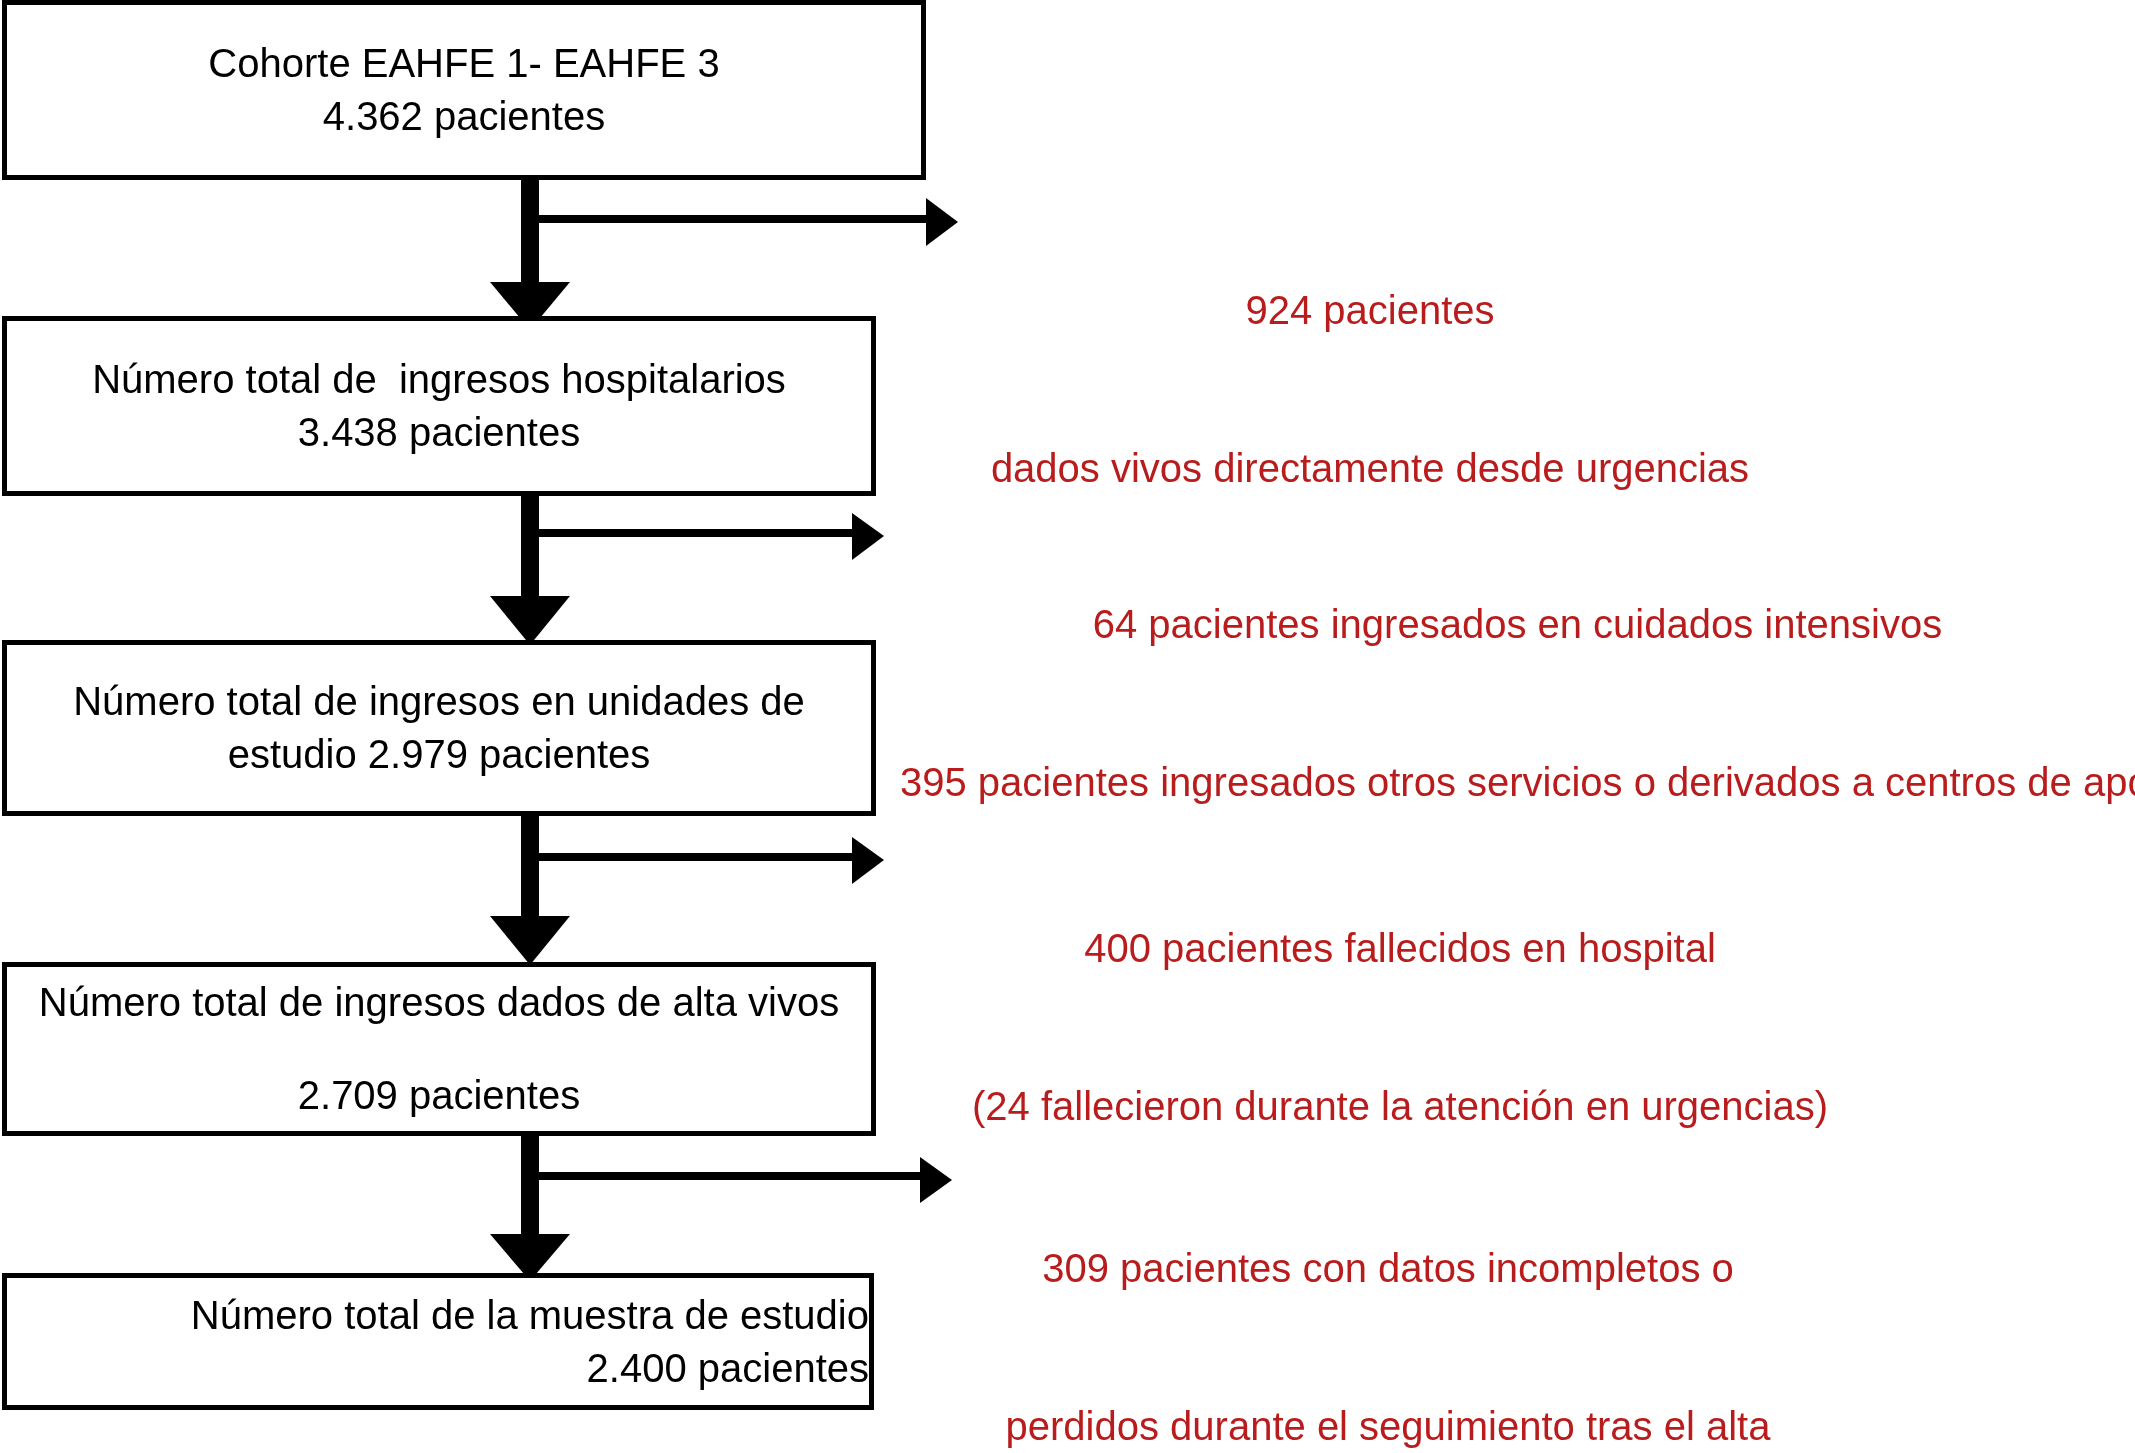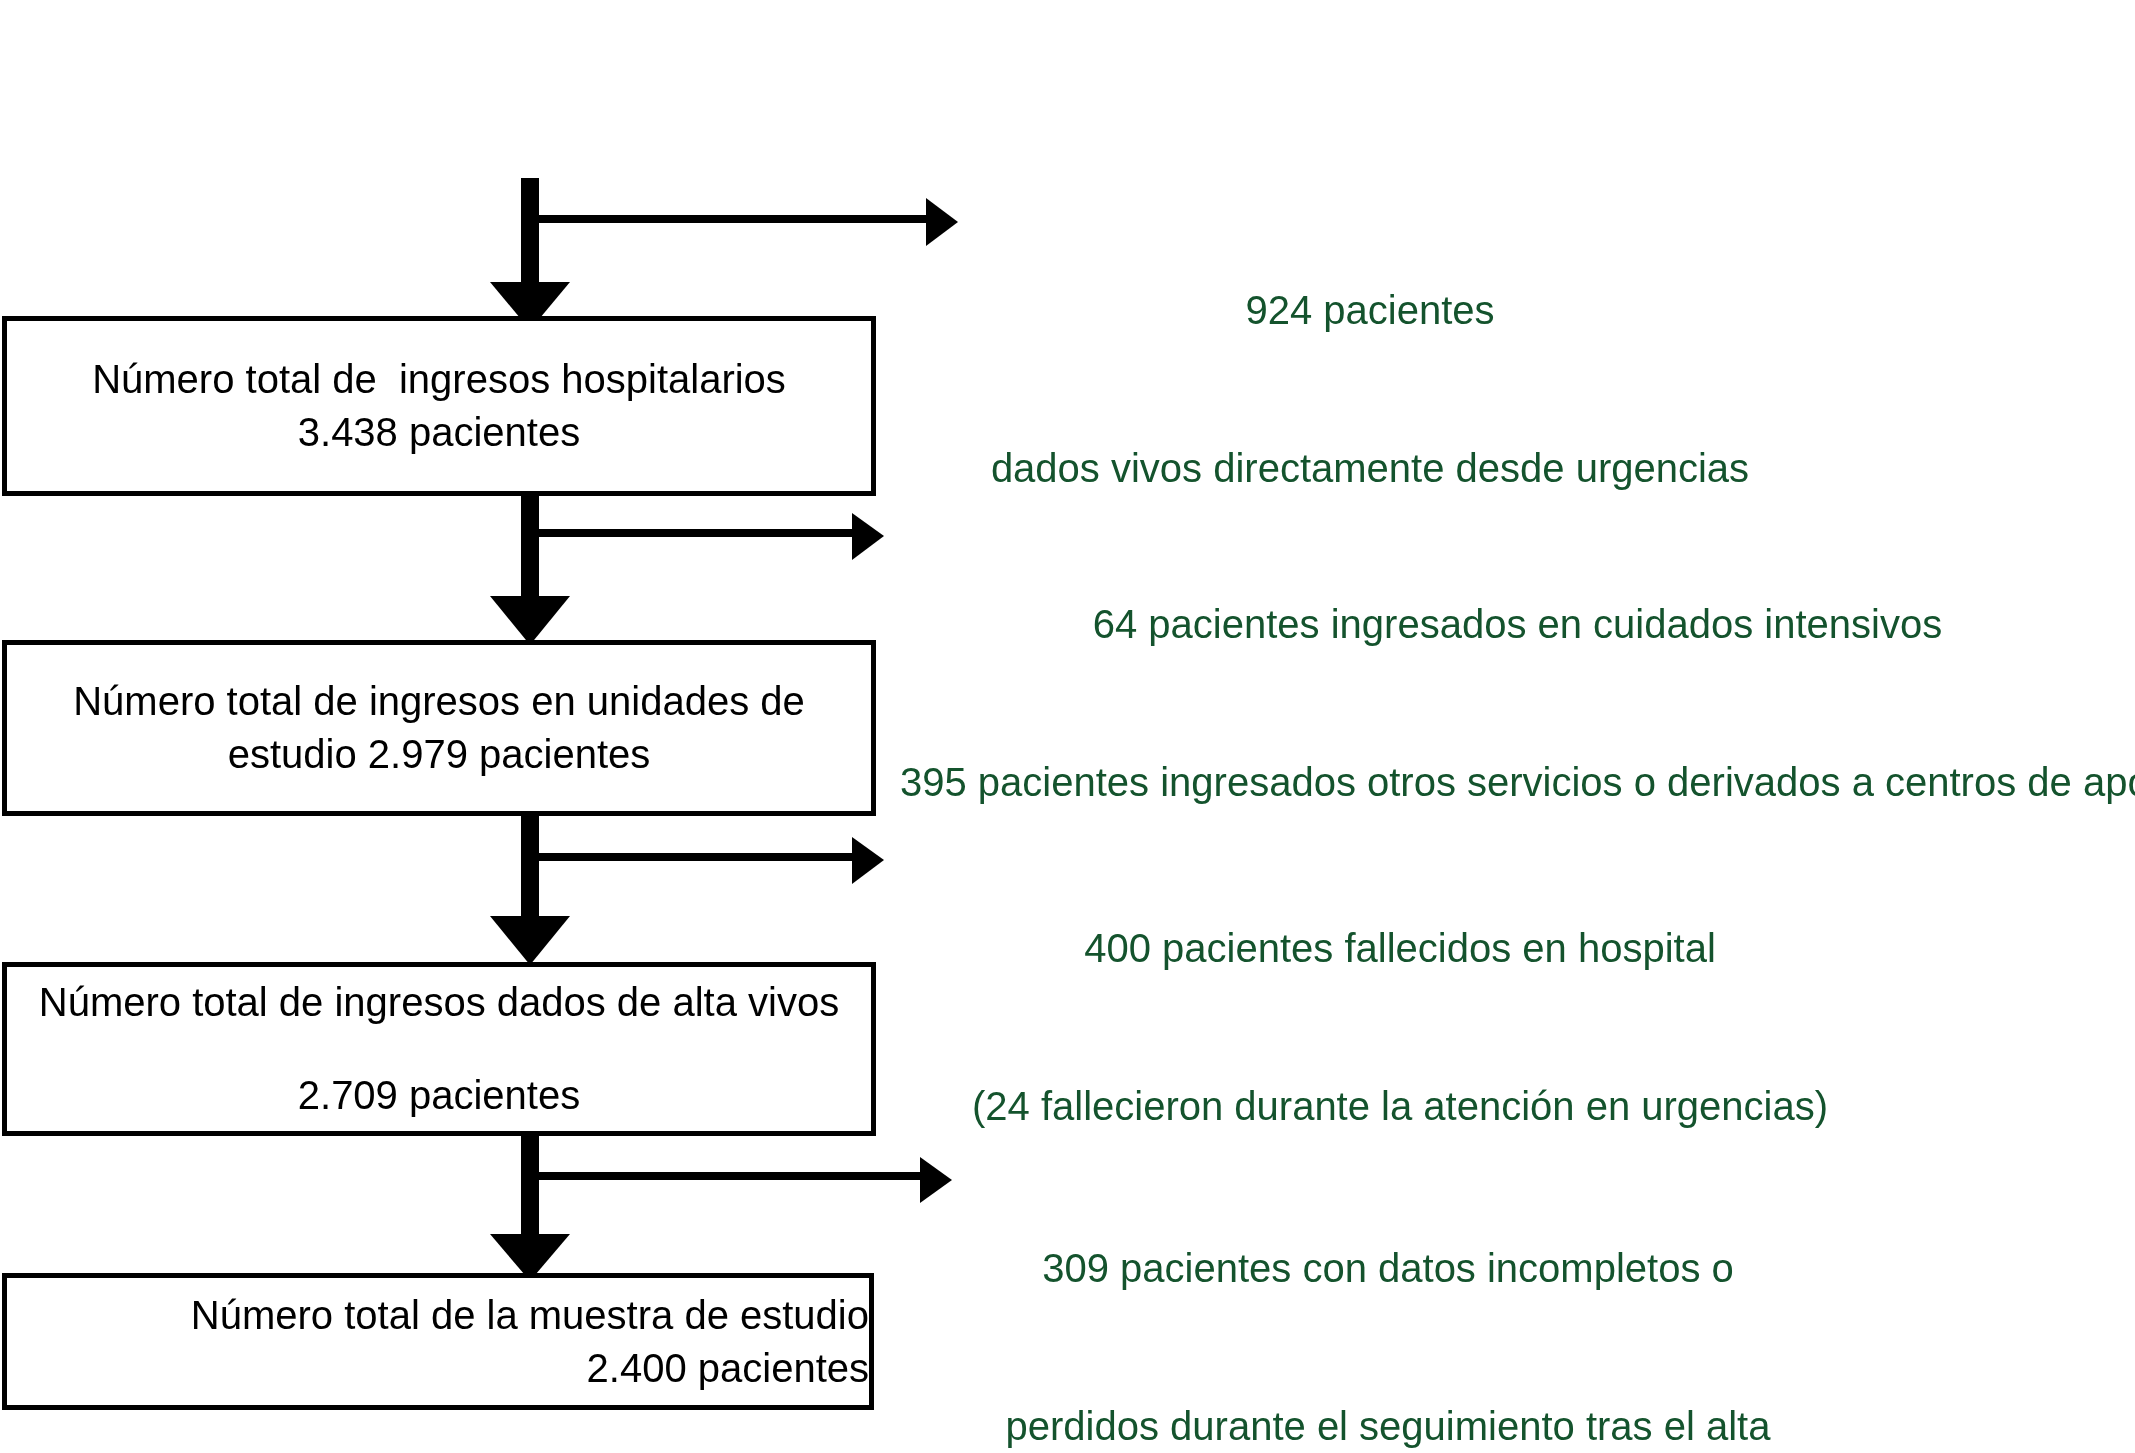--- a/index.html
+++ b/index.html
@@ -34,21 +34,21 @@
   }
   .node-line {
     display: block;
     white-space: pre;
   }
   .side-note {
     position: absolute;
     text-align: center;
     font-size: 40px;
     line-height: 1.32;
-    color: #14532d;
+    color: #b91c1c;
     white-space: pre;
   }
   .side-note .note-line {
     display: block;
     white-space: pre;
   }
   .conn-svg {
     position: absolute;
     left: 0;
     top: 0;
@@ -99,20 +99,24 @@
       <rect x="521" y="1135" width="18" height="106" fill="#000000"></rect>
       <polygon points="490,1234 570,1234 530,1281" fill="#000000"></polygon>
     </g>
 
     <g>
       <rect x="530" y="1172" width="398" height="8" fill="#000000"></rect>
       <polygon points="920,1157 920,1203 952,1180" fill="#000000"></polygon>
     </g>
   </svg>
 
+  <div class="node-box" style="left:2px; top:0px; width:924px; height:180px;">
+    <span class="node-line">Cohorte EAHFE 1- EAHFE 3</span>
+    <span class="node-line">4.362 pacientes</span>
+  </div>
 
   <div class="side-note" style="left:975px; top:178px; width:790px;">
     <span class="note-line">924 pacientes</span>
     <span class="note-line">dados vivos directamente desde urgencias</span>
   </div>
 
   <div class="node-box" style="left:2px; top:316px; width:874px; height:180px;text-align:right;">
     <span class="node-line">Número total de  ingresos hospitalarios</span>
     <span class="node-line">3.438 pacientes</span>
   </div>

